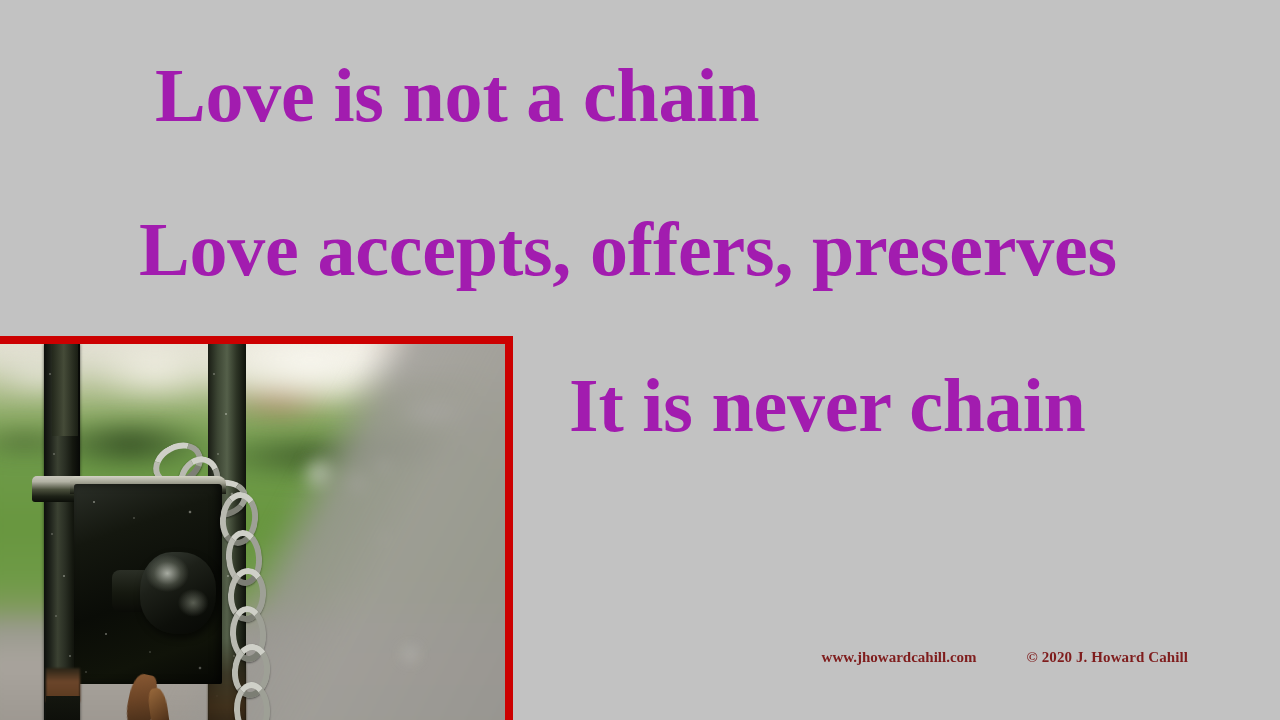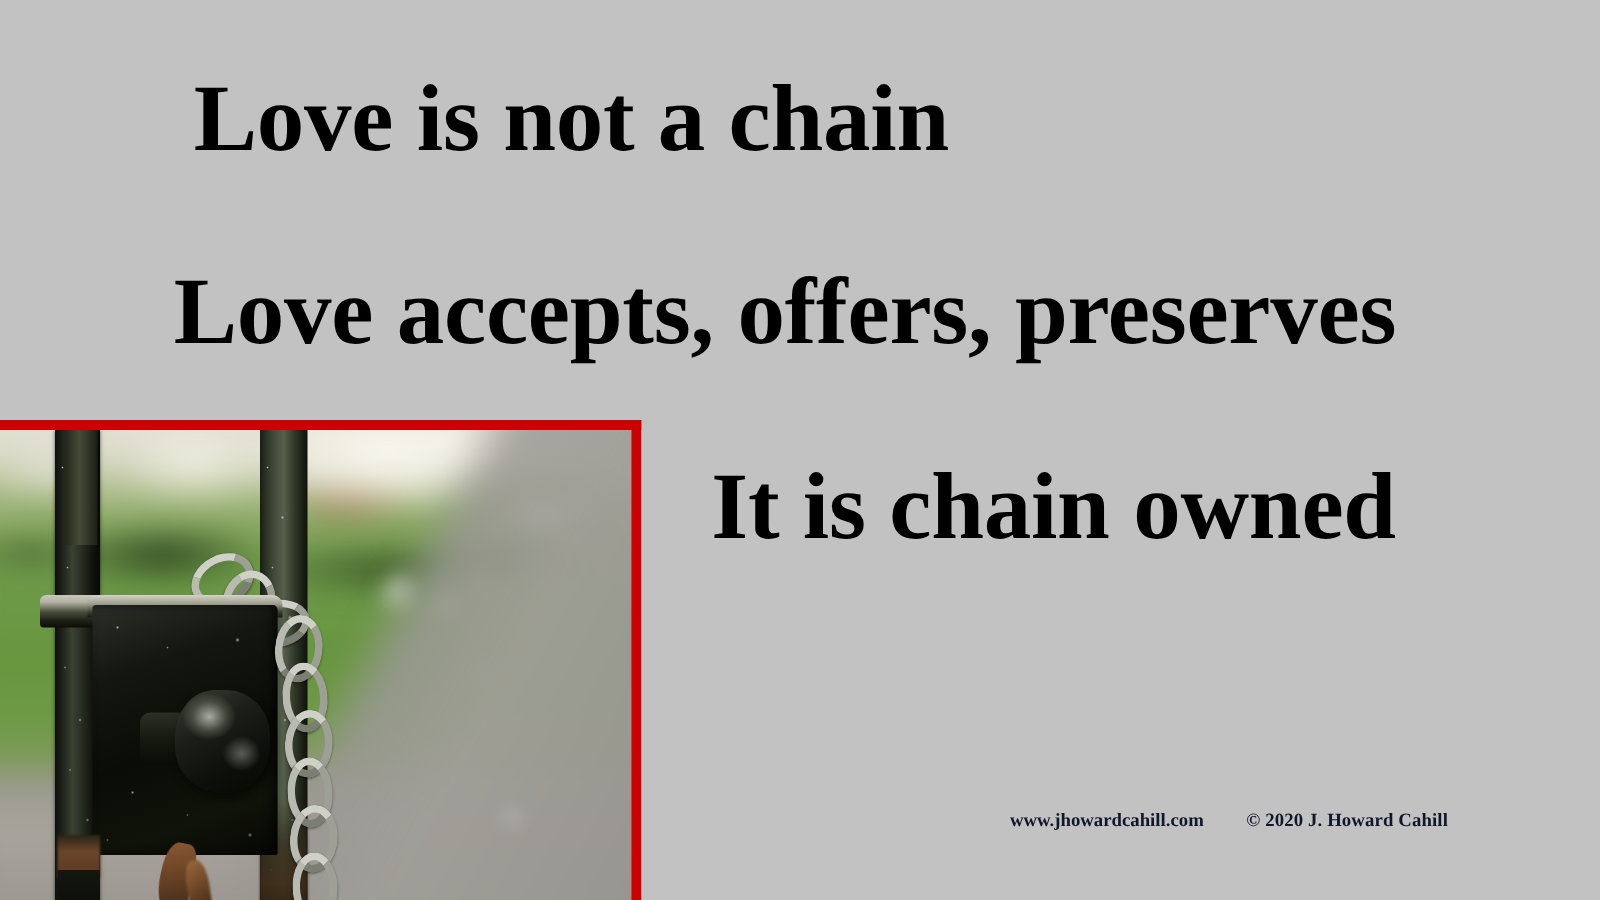--- a/index.html
+++ b/index.html
@@ -18,21 +18,21 @@
     position: relative;
     width: 1280px;
     height: 720px;
     background: #c2c2c2;
     overflow: hidden;
   }
 
   
   .quote-line {
     position: absolute;
-    color: #000000;
+    color: #a21caf;
     font-family: "Liberation Serif", serif;
     font-weight: bold;
     font-size: 76px;
     line-height: 1.0;
     letter-spacing: -0.2px;
     white-space: nowrap;
   }
   #line-1 { left: 155px; top: 57px; }
   #line-2 { left: 139px; top: 211px; }
   #line-3 { left: 569px; top: 367px; }
@@ -270,38 +270,39 @@
 
   
   #footer {
     position: absolute;
     left: 808px;
     top: 649px;
     width: 380px;
     display: flex;
     align-items: baseline;
     gap: 34px;
-    color: #0f172a;
+    color: #7f1d1d;
     font-family: "Liberation Serif", serif;
     font-weight: bold;
     font-size: 15px;
     white-space: nowrap;
-  }
-  #footer-copyright { letter-spacing: 0.1px; }
+    justify-content: flex-end;
+  }
+  #footer-copyright { letter-spacing: 0.1px; margin-left: 16px; }
 </style>
 </head>
 <body>
 
 <div id="slide">
 
   <div class="quote-line" id="line-1">Love is not a chain</div>
 
   <div class="quote-line" id="line-2">Love accepts, offers, preserves</div>
 
-  <div class="quote-line" id="line-3">It is chain owned</div>
+  <div class="quote-line" id="line-3">It is never chain</div>
 
   <div id="photo-frame">
     <div id="photo">
 
       <div class="bg-layer" id="bg-sky"></div>
       <div class="bg-layer" id="bg-houses"></div>
       <div class="bg-layer" id="bg-car"></div>
       <div class="bg-layer" id="bg-hedge"></div>
       <div class="bg-layer" id="bg-flowers"></div>
       <div class="bg-layer" id="bg-path"></div>

